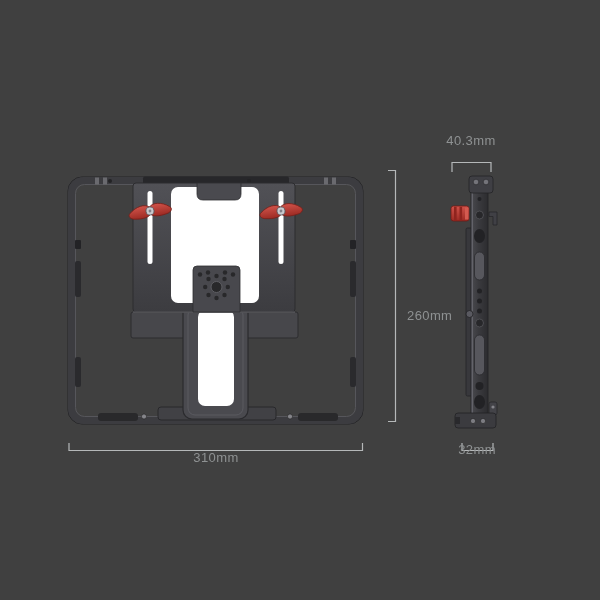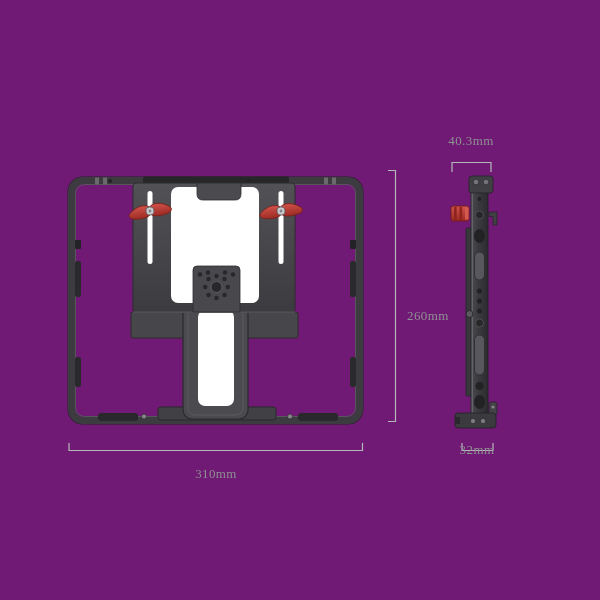--- a/index.html
+++ b/index.html
@@ -1,20 +1,20 @@
 <!DOCTYPE html>
 <html><head>
 <meta charset="utf-8">
 <style>
   html,body{margin:0;padding:0;background:#ffffff;}
   .canvas{
     position:relative;
     width:600px;height:600px;
-    background:#701a75;
-    font-family:Liberation Serif, serif;
+    background:#404040;
+    font-family:Liberation Sans, sans-serif;
     overflow:hidden;
   }
   .scene-svg{position:absolute;left:0;top:0;width:600px;height:600px;}
   .dim-label{
     position:absolute;
     font-size:13px;
     color:#8e9192;
     letter-spacing:.4px;
     text-align:center;
     white-space:nowrap;
@@ -175,17 +175,17 @@
       <path d="M388,170.5 H395.5 V421.5 H388"></path>
       <path d="M69,443 V450.5 H362.5 V443"></path>
       <path d="M462,443 V450.5 H493 V443"></path>
     </g>
   </svg>
 
   <div class="dim-label" style="left:431px;top:133px;width:80px;">40.3mm</div>
 
   <div class="dim-label left-align" style="left:407px;top:308px;">260mm</div>
 
-  <div class="dim-label" style="left:176px;top:466px;width:80px;">310mm</div>
+  <div class="dim-label" style="left:176px;top:450px;width:80px;">310mm</div>
 
   <div class="dim-label" style="left:437px;top:442px;width:80px;">32mm</div>
 
 </div>
 
 </body></html>

